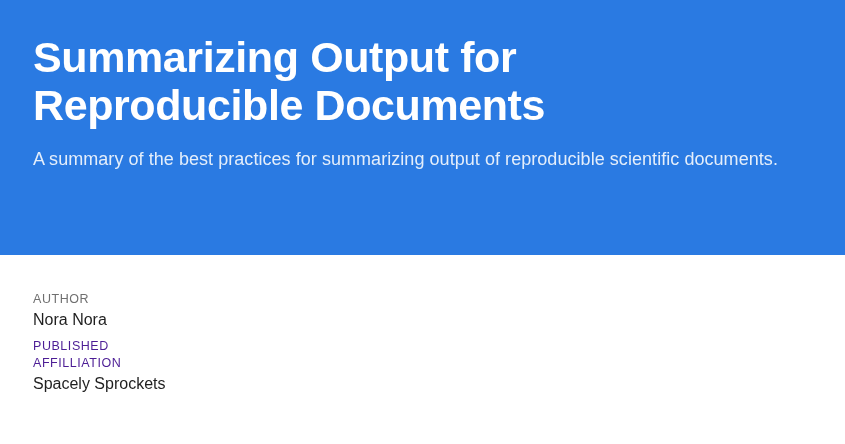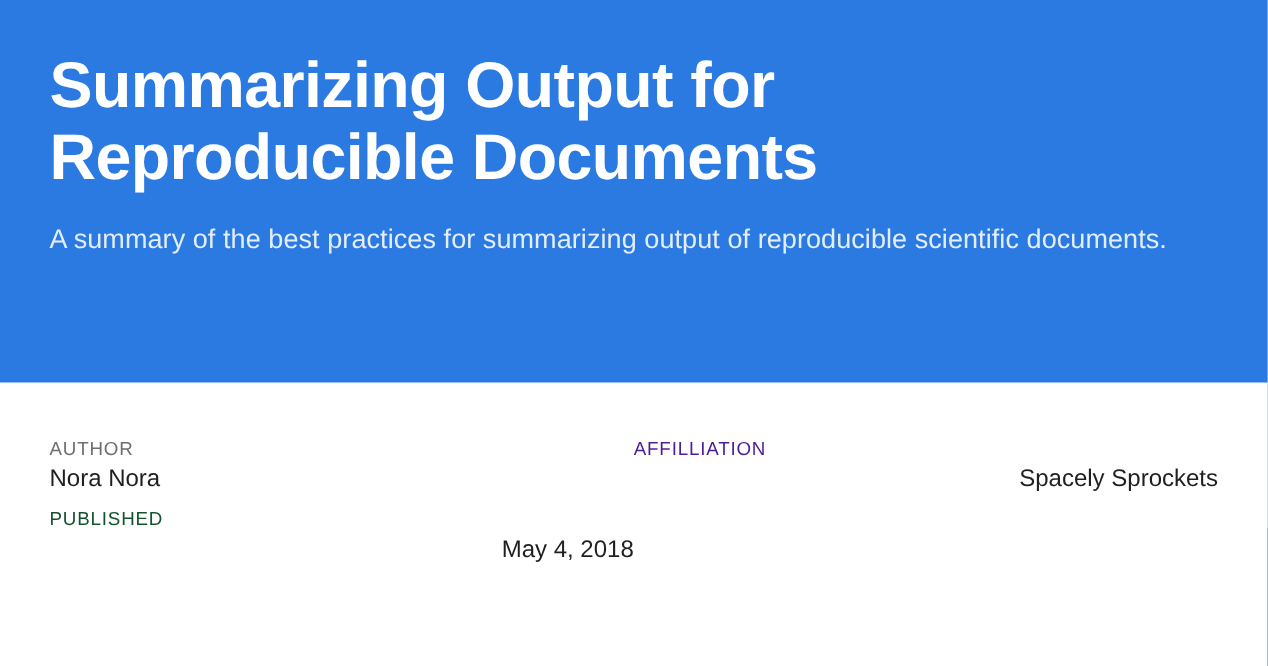--- a/index.html
+++ b/index.html
@@ -59,20 +59,21 @@
 
   
   .meta-block {
     position: absolute;
     left: 0;
     top: 255px;
     width: 845px;
     box-sizing: border-box;
     padding: 36px 33px 0 33px;
     display: flex;
+    flex-direction: column;
     align-items: flex-start;
   }
 
   .meta-col {
     display: flex;
     flex-direction: column;
   }
 
   .meta-col-author { width: 400px; }
   .meta-col-affiliation { width: 400px; }
@@ -88,21 +89,21 @@
   }
 
   .meta-value {
     font-size: 16px;
     line-height: 23px;
     color: #1f1f1f;
     font-weight: 400;
     margin: 0 0 4px 0;
   }
 
-  .meta-value.last { margin-bottom: 0; text-align: right; }
+  .meta-value.last { margin-bottom: 0; }
 
   .meta-group + .meta-group { margin-top: 3px; }
 </style>
 </head>
 <body>
 
 <div class="page" style="background: rgb(255, 255, 255);">
 
   <header class="title-banner" style="background: rgb(42, 122, 226);">
     <h1 class="doc-title" style="color: rgb(255, 255, 255);">Summarizing Output for Reproducible Documents</h1>
@@ -112,22 +113,21 @@
   <section class="meta-block">
 
     <div class="meta-col meta-col-author">
 
       <div class="meta-group">
         <div class="meta-label" style="color: rgb(111, 111, 111);">AUTHOR</div>
         <div class="meta-value" style="color: rgb(31, 31, 31);">Nora Nora</div>
       </div>
 
       <div class="meta-group">
-        <div class="meta-label" style="color: #14532d;">PUBLISHED</div>
-        <div class="meta-value last" style="color: rgb(31, 31, 31);">May 4, 2018</div>
+        <div class="meta-label" style="color: #4c1d95;">PUBLISHED</div>
       </div>
 
     </div>
 
     <div class="meta-col meta-col-affiliation">
 
       <div class="meta-group">
         <div class="meta-label" style="color: #4c1d95;">AFFILLIATION</div>
         <div class="meta-value last" style="color: rgb(31, 31, 31);">Spacely Sprockets</div>
       </div>

